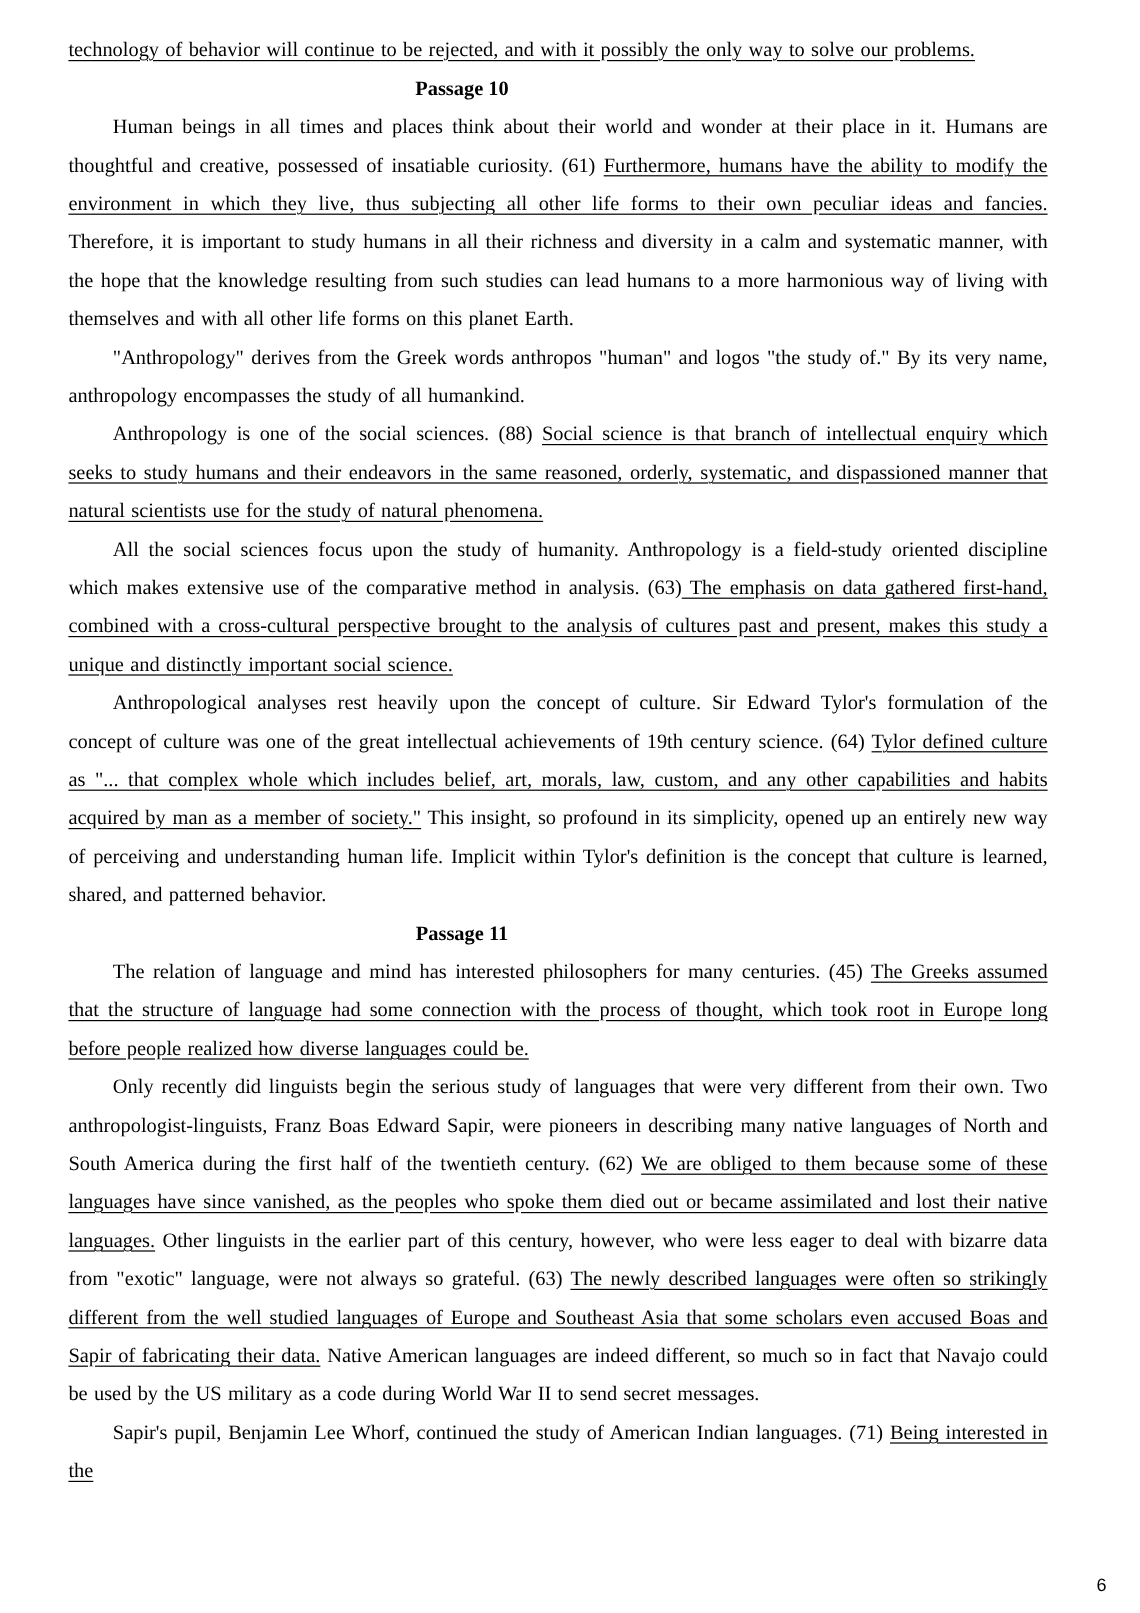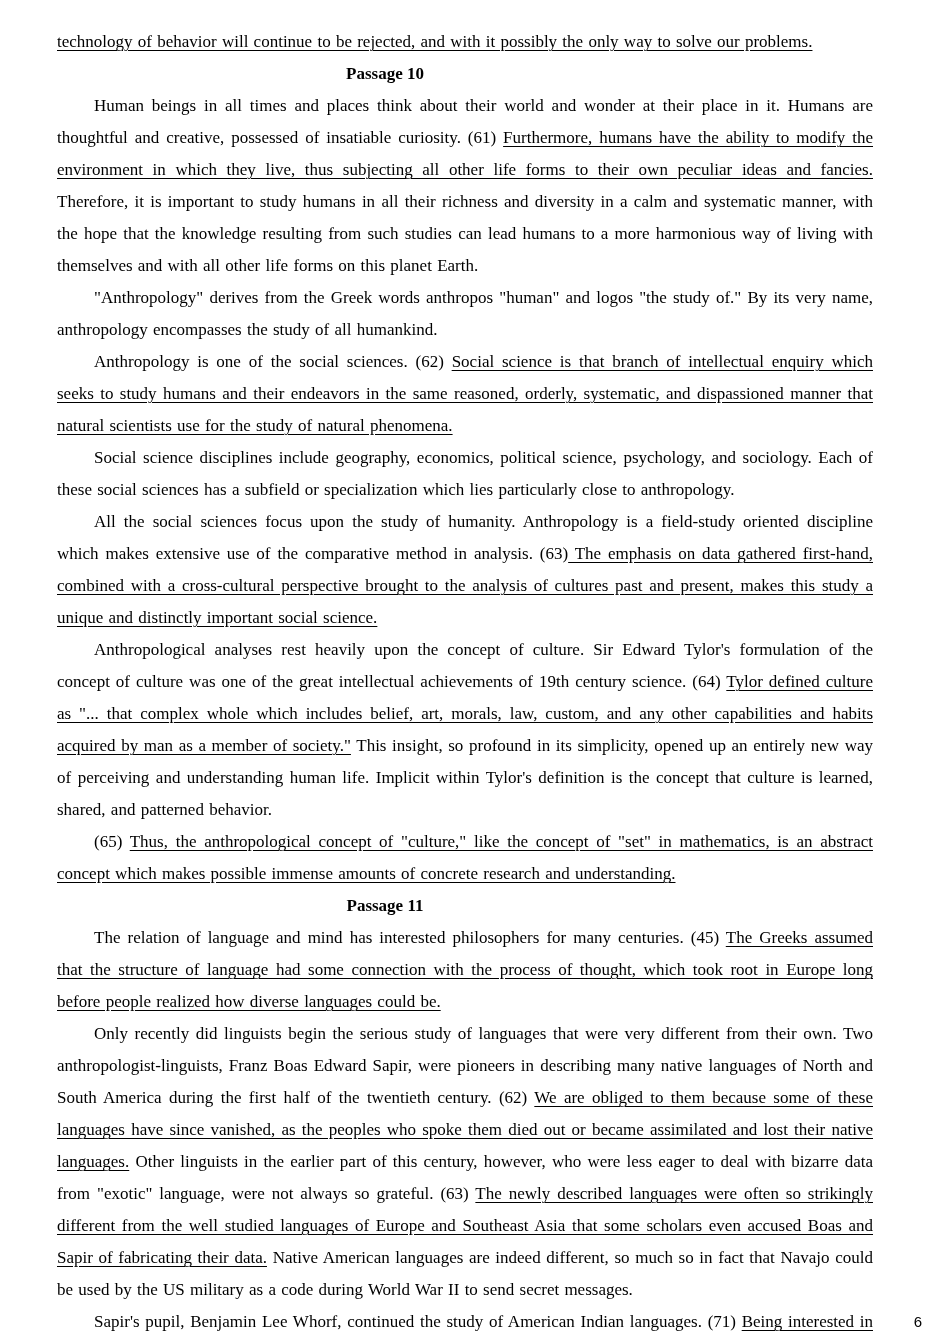--- a/index.html
+++ b/index.html
@@ -55,24 +55,22 @@
 </style>
 </head>
 <body>
 
 <div class="page">
   <div class="content">
       <p class="para"><span class="u">technology of behavior will continue to be rejected, and with it possibly the only way to solve our problems.</span></p>
       <div class="heading">Passage 10</div>
       <p class="para indent"><span class="">Human beings in all times and places think about their world and wonder at their place in it. Humans are thoughtful and creative, possessed of insatiable curiosity. (61) </span><span class="u">Furthermore, humans have the ability to modify the environment in which they live, thus subjecting all other life forms to their own peculiar ideas and fancies.</span><span class=""> Therefore, it is important to study humans in all their richness and diversity in a calm and systematic manner, with the hope that the knowledge resulting from such studies can lead humans to a more harmonious way of living with themselves and with all other life forms on this planet Earth.</span></p>
       <p class="para indent"><span class="">"Anthropology" derives from the Greek words anthropos "human" and logos "the study of." By its very name, anthropology encompasses the study of all humankind.</span></p>
-      <p class="para indent"><span class="">Anthropology is one of the social sciences. (62) </span><span class="u">Social science is that branch of intellectual enquiry which seeks to study humans and their endeavors in the same reasoned, orderly, systematic, and dispassioned manner that natural scientists use for the study of natural phenomena.</span></p>
-      <p class="para indent"><span class=""> Social science disciplines include geography, economics, political science, psychology, and sociology. Each of these social sciences has a subfield or specialization which lies particularly close to anthropology.</span></p>
+      <p class="para indent"><span class="">Anthropology is one of the social sciences. (88) </span><span class="u">Social science is that branch of intellectual enquiry which seeks to study humans and their endeavors in the same reasoned, orderly, systematic, and dispassioned manner that natural scientists use for the study of natural phenomena.</span></p>
       <p class="para indent"><span class="">All the social sciences focus upon the study of humanity. Anthropology is a field-study oriented discipline which makes extensive use of the comparative method in analysis. (63)</span><span class="u"> The emphasis on data gathered first-hand, combined with a cross-cultural perspective brought to the analysis of cultures past and present, makes this study a unique and distinctly important social science.</span></p>
       <p class="para indent"><span class="">Anthropological analyses rest heavily upon the concept of culture. Sir Edward Tylor's formulation of the concept of culture was one of the great intellectual achievements of 19th century science. (64) </span><span class="u">Tylor defined culture as "... that complex whole which includes belief, art, morals, law, custom, and any other capabilities and habits acquired by man as a member of society."</span><span class=""> This insight, so profound in its simplicity, opened up an entirely new way of perceiving and understanding human life. Implicit within Tylor's definition is the concept that culture is learned, shared, and patterned behavior.</span></p>
-      <p class="para indent"><span class="">(65) </span><span class="u">Thus, the anthropological concept of "culture," like the concept of "set" in mathematics, is an abstract concept which makes possible immense amounts of concrete research and understanding.</span></p>
       <div class="heading">Passage 11</div>
       <p class="para indent"><span class="">The relation of language and mind has interested philosophers for many centuries. (45) </span><span class="u">The Greeks assumed that the structure of language had some connection with the process of thought, which took root in Europe long before people realized how diverse languages could be.</span></p>
       <p class="para indent"><span class="">Only recently did linguists begin the serious study of languages that were very different from their own. Two anthropologist-linguists, Franz Boas Edward Sapir, were pioneers in describing many native languages of North and South America during the first half of the twentieth century. (62) </span><span class="u">We are obliged to them because some of these languages have since vanished, as the peoples who spoke them died out or became assimilated and lost their native languages.</span><span class=""> Other linguists in the earlier part of this century, however, who were less eager to deal with bizarre data from "exotic" language, were not always so grateful. (63) </span><span class="u">The newly described languages were often so strikingly different from the well studied languages of Europe and Southeast Asia that some scholars even accused Boas and Sapir of fabricating their data.</span><span class=""> Native American languages are indeed different, so much so in fact that Navajo could be used by the US military as a code during World War II to send secret messages.</span></p>
       <p class="para indent"><span class="">Sapir's pupil, Benjamin Lee Whorf, continued the study of American Indian languages. (71) </span><span class="u">Being interested in the</span></p>
     </div>
   <div class="page-number">6</div>
 </div>
 
 </body></html>

